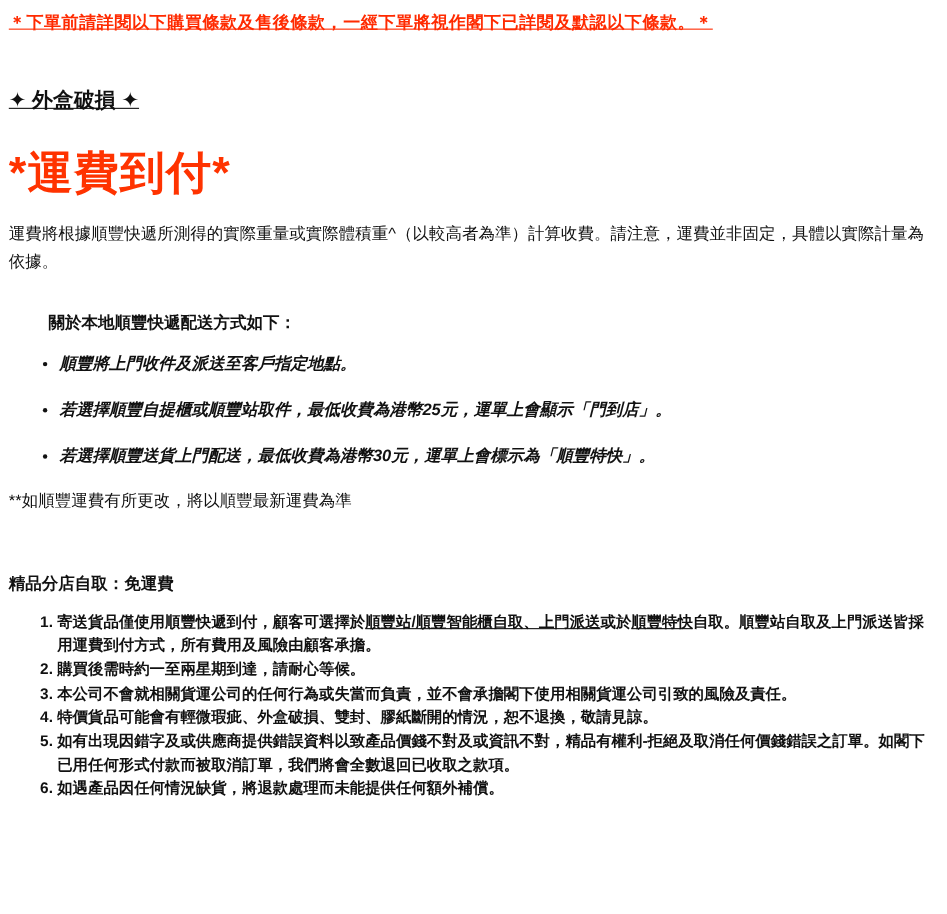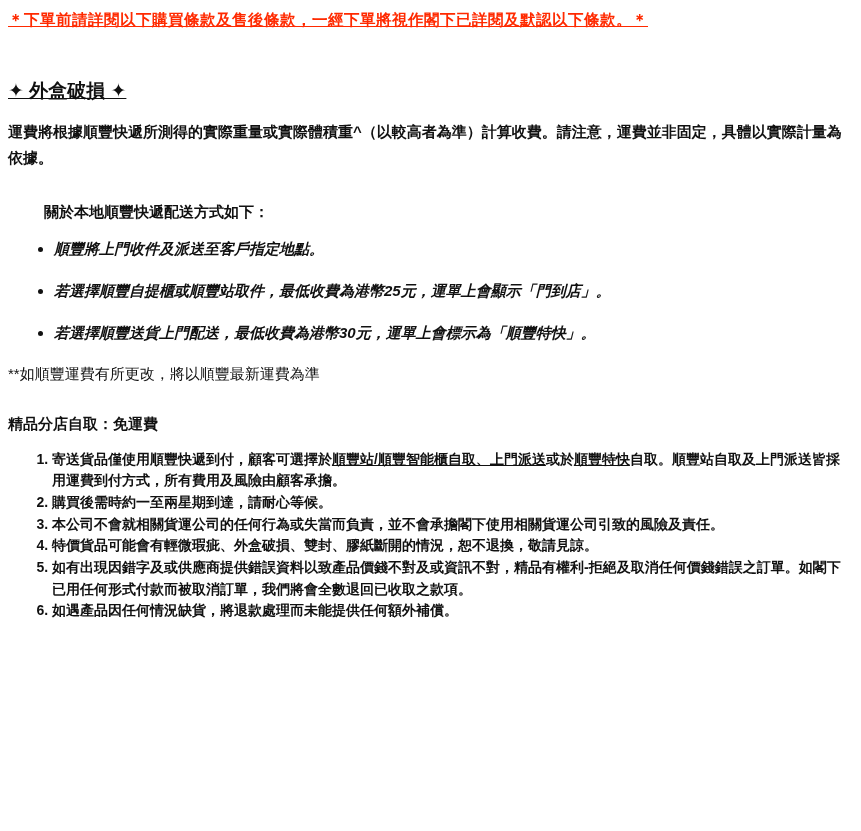--- a/index.html
+++ b/index.html
@@ -41,21 +41,21 @@
   }
   .big-title {
     margin-top: 26px;
     font-size: 41px;
     font-weight: bold;
     color: var(--big-title);
     letter-spacing: 1px;
   }
   .intro {
     font-size: 15px;
-    font-weight: bold;
+    font-weight: normal;
     line-height: 1.75;
     max-width: 845px;
   }
   .methods-title {
     margin-top: 31px;
     font-size: 15px;
     font-weight: bold;
     margin-left: 36px;
   }
   ul.bullets {
@@ -69,21 +69,21 @@
     margin-bottom: 23px;
     font-style: italic;
   }
   ul.bullets li:last-child { margin-bottom: 0; }
   .note {
     margin-top: 22px;
     font-size: 15px;
     font-weight: normal;
   }
   .pickup {
-    margin-top: 31px;
+    margin-top: 56px;
     font-size: 15px;
     font-weight: bold;
   }
   .terms-heading {
     margin: 38px 0 0 0;
     font-size: 15.5px;
     font-weight: bold;
     text-decoration: underline;
   }
   ol.terms {
@@ -104,20 +104,21 @@
 </head>
 <body>
 
 <div class="page">
 
   <div class="top-notice">＊下單前請詳閱以下購買條款及售後條款，一經下單將視作閣下已詳閱及默認以下條款。＊</div>
 
   <h2 class="section-heading">✦ 外盒破損 ✦</h2>
 
 
+  <div class="big-title">*運費到付*</div>
 
   <p class="intro">運費將根據順豐快遞所測得的實際重量或實際體積重^（以較高者為準）計算收費。請注意，運費並非固定，具體以實際計量為依據。</p>
 
   <p class="methods-title">關於本地順豐快遞配送方式如下：</p>
 
   <ul class="bullets">
     <li>順豐將上門收件及派送至客戶指定地點。</li>
     <li>若選擇順豐自提櫃或順豐站取件，最低收費為港幣25元，運單上會顯示「門到店」。</li>
     <li>若選擇順豐送貨上門配送，最低收費為港幣30元，運單上會標示為「順豐特快」。</li>
   </ul>

